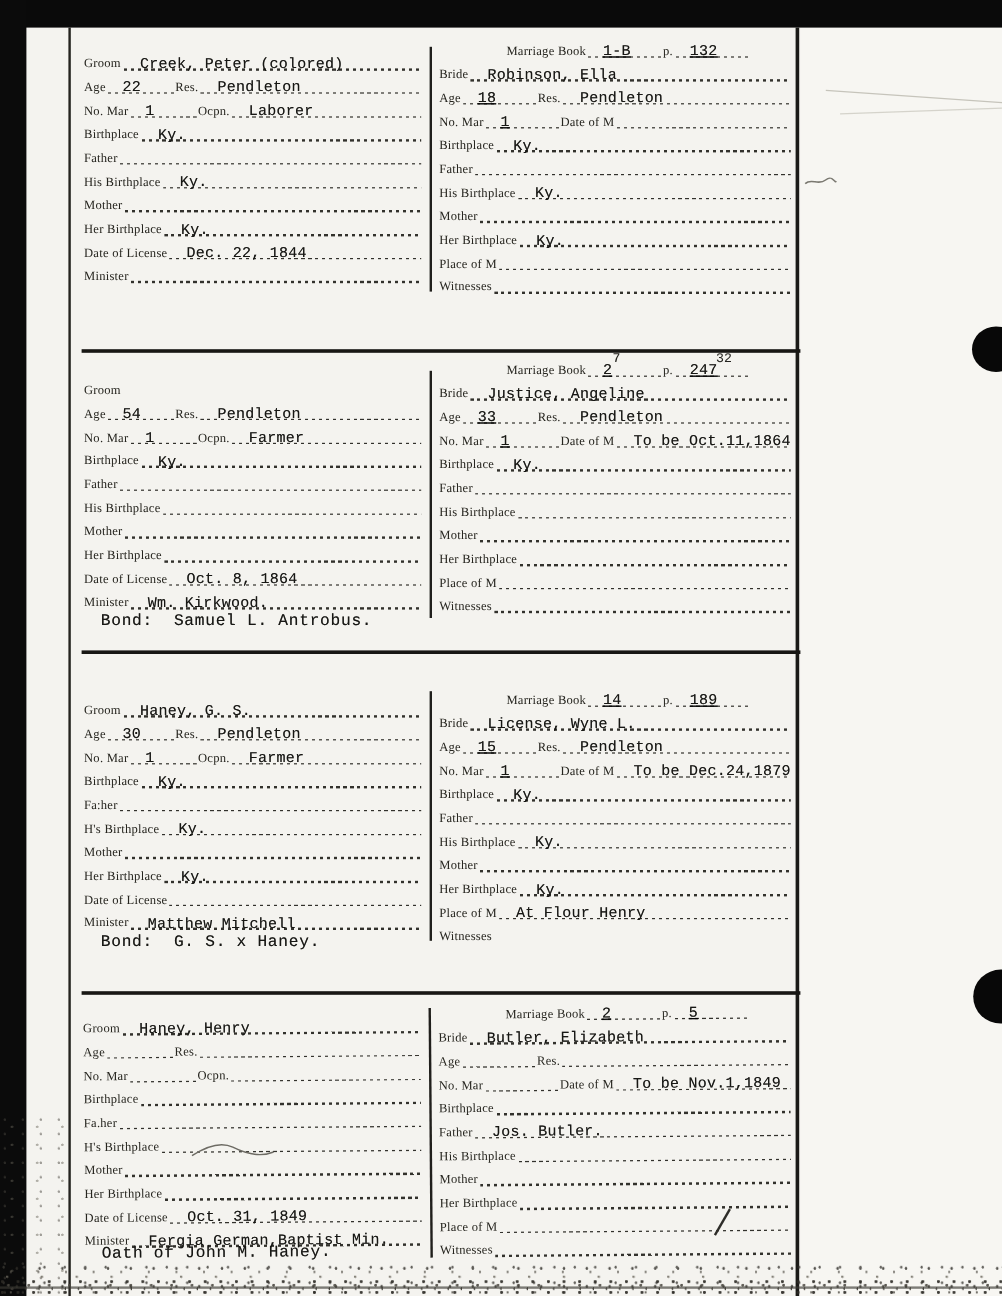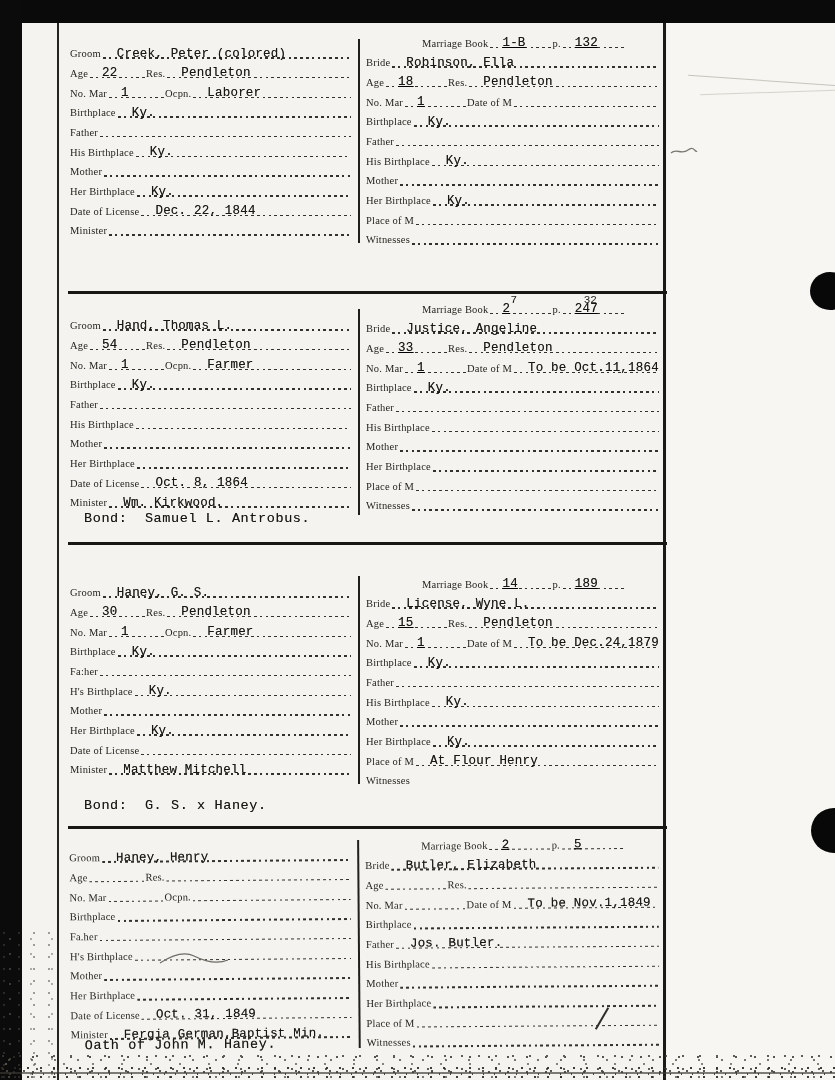--- a/index.html
+++ b/index.html
@@ -44,26 +44,26 @@
   .bcol .dl.mid{width:64px;text-decoration:underline;}
   .val{position:relative;z-index:1;font-family:"Liberation Mono","DejaVu Sans Mono",monospace;
        font-size:12.5px;line-height:13px;color:#171714;letter-spacing:.2px;white-space:nowrap;
        margin-bottom:2px;padding-left:16px;text-shadow:0 0 .4px rgba(20,20,18,.55);}
   .dl.mid .val{padding-left:14px;}
   
   .bkrow{display:flex;align-items:flex-end;height:19px;margin-left:56px;margin-right:34px;}
   .dl.bw{width:62px;}.dl.pw{width:92px;margin-top:32px;}
   .sup{position:absolute;z-index:1;top:-9px;font-family:"Liberation Mono","DejaVu Sans Mono",monospace;
        font-size:11px;color:#23221e;}
-  .bw .sup{left:22px;}.pw .sup{left:23px;}
+  .bw .sup{left:22px;}.pw .sup{left:36px;}
   
   .note{position:absolute;left:24px;font-family:"Liberation Mono","DejaVu Sans Mono",monospace;
        font-size:13.5px;color:#171714;letter-spacing:.6px;white-space:pre;
        text-shadow:0 0 .4px rgba(20,20,18,.55);}
-  .rec2 .note{top:216px}.rec3 .note{top:252px}.rec4 .note{top:206px}
+  .rec2 .note{top:216px}.rec3 .note{top:232px}.rec4 .note{top:206px}
   
   .grain{position:absolute;left:0;top:1054px;width:835px;height:26px;opacity:.8;
     background-image:
       radial-gradient(circle at 3px 2px,#3a3833 0 .8px,transparent 1.3px),
       radial-gradient(circle at 9px 6px,#55524a 0 .7px,transparent 1.2px),
       radial-gradient(circle at 14px 3px,#2f2d28 0 .9px,transparent 1.4px),
       radial-gradient(circle at 6px 10px,#6b675c 0 .8px,transparent 1.3px),
       radial-gradient(circle at 12px 12px,#44413a 0 .7px,transparent 1.2px);
     background-size:17px 13px,23px 17px,19px 15px,29px 19px,13px 11px;}
   .grain2{position:absolute;left:0;top:1066px;width:835px;height:14px;opacity:.9;
@@ -248,23 +248,20 @@
               <span class="val"></span>
             </div>
           </div>
         </div>
       </section>
       <section class="rec rec2">
         <div class="vline"></div>
         <div class="gcol">
           <div class="frow">
             <span class="lab">Groom</span>
-            <div class="dl grow">
-              <span class="val">Hand, Thomas L.</span>
-            </div>
           </div>
           <div class="frow">
             <span class="lab">Age</span>
             <div class="dl mid">
               <span class="val">54</span>
             </div>
             <span class="lab">Res.</span>
             <div class="dl grow">
               <span class="val">Pendleton</span>
             </div>

